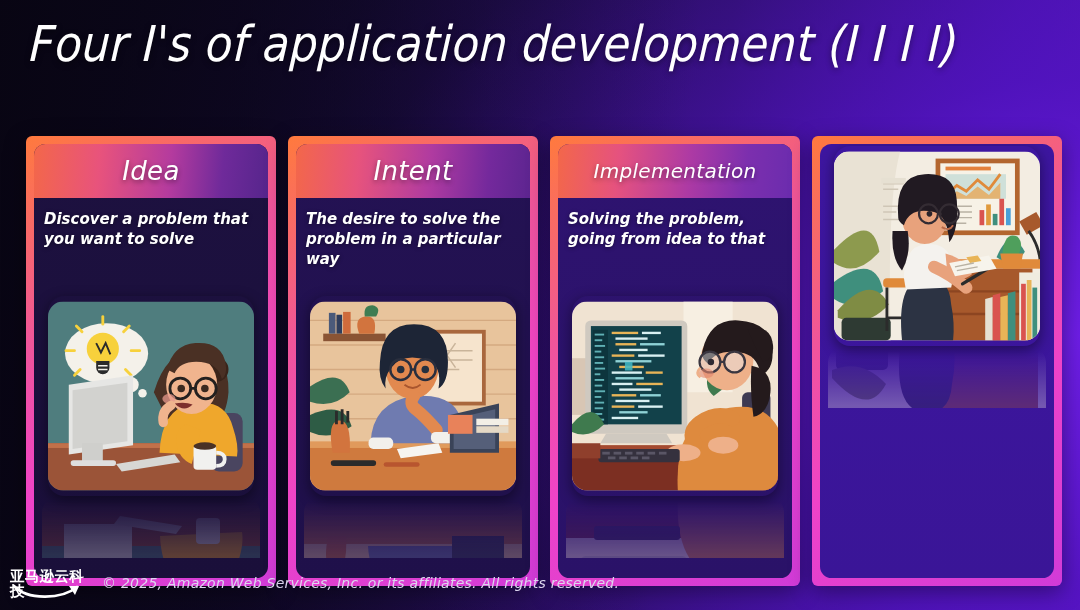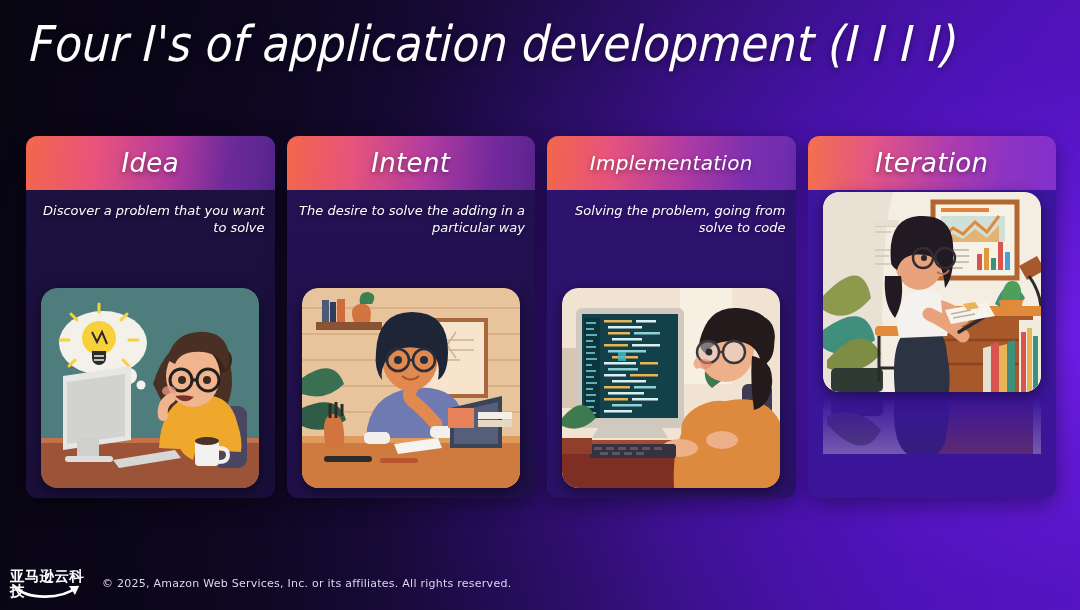--- a/index.html
+++ b/index.html
@@ -38,23 +38,23 @@
   }
 
   
   .cards {
     position:absolute; left:26px; top:136px; z-index:4;
     width:1030px; height:362px;
     display:flex; gap:12px;
   }
   .card {
     position:relative;
-    width:250px; height:362px;
-    border-radius:18px;
-    padding:0;
+    width:250px; height:450px;
+    border-radius:6px;
+    padding:8px;
     background:linear-gradient(150deg, #ff7a3d 0%, #f0559a 35%, #ef43c8 62%, #d13bd8 100%);
     box-shadow:0 6px 22px rgba(0,0,0,0.40);
   }
   .card-inner {
     width:100%; height:100%;
     border-radius:11.5px;
     overflow:hidden;
     display:flex; flex-direction:column;
     background:linear-gradient(180deg, rgba(26,14,56,0.97) 0%, rgba(28,15,62,0.97) 100%);
   }
@@ -73,27 +73,28 @@
     text-shadow:0 2px 5px rgba(0,0,0,0.42);
     background:linear-gradient(95deg,#f3674a 0%,#e8537c 28%,#b43b9e 58%,#6f2a9a 80%,#56258c 100%);
   }
   .card-3 .card-head { font-size:20px; background:linear-gradient(95deg,#f3674a 0%,#e5527f 26%,#ad3aa4 56%,#7c2fae 80%,#6b2cae 100%); }
   .card-4 .card-head { background:linear-gradient(95deg,#f5704c 0%,#e35586 26%,#b03dad 55%,#8c33c2 80%,#8231cc 100%); }
   .card-2 .card-head { background:linear-gradient(95deg,#f3674a 0%,#e6537d 27%,#b03ba0 57%,#74299c 82%,#5d2590 100%); }
 
   .card-body {
     flex:none;
     padding:12px 10px 4px;
-    text-align:right;
+    text-align:left;
     color:#ffffff;
-    font-size:13px;
+    font-size:15px;
     line-height:1.32;
     font-style:italic;
     text-shadow:0 1px 4px rgba(0,0,0,0.45);
     min-height:96px;
+    font-weight:bold;
   }
 
   
   .thumb-wrap {
     flex:1;
     position:relative;
     display:flex; align-items:flex-start; justify-content:center;
     padding:2px 14px 0;
   }
   .thumb {
@@ -124,21 +125,21 @@
     display:flex; align-items:center; padding-left:10px; gap:12px;
   }
   .aws-logo { position:relative; width:80px; height:34px; flex:none; }
   .aws-logo .cn {
     color:#ffffff; font-size:14.5px; font-weight:700; letter-spacing:0.3px;
     font-family:"DejaVu Sans", sans-serif; line-height:1;
     position:absolute; top:3px; left:0;
   }
   .aws-logo svg { position:absolute; left:3px; top:18px; }
   .copyright {
-    color:#dcd6ee; font-size:11px; letter-spacing:0.25px;
+    color:#dcd6ee; font-size:14px; font-style:italic; letter-spacing:0.25px;
     white-space:nowrap;
   }
 </style>
 </head>
 <body>
 
 <div class="slide">
 
   <div class="title">Four I's of application development (I I I I)</div>
 
@@ -220,21 +221,21 @@
               <path d="M72 172 l62 -10 l6 8 l-62 10 z" fill="#d7d7d4"></path>
             </svg>
           </div>
         </div>
       </div>
     </div>
 
     <div class="card card-2">
       <div class="card-inner">
         <div class="card-head">Intent</div>
-        <div class="card-body">The desire to solve the adding in a particular way</div>
+        <div class="card-body">The desire to solve the problem in a particular way</div>
         <div class="thumb-wrap">
           <div class="thumb">
             <svg viewBox="0 0 218 200" xmlns="http://www.w3.org/2000/svg">
               <defs>
                   <clipPath id="c2">
                     <rect width="218" height="200" rx="16"></rect>
                   </clipPath>
                 </defs>
               <g clip-path="url(#c2)">
                 <rect width="218" height="200" fill="#e8c49c"></rect>
@@ -294,21 +295,21 @@
               <path d="M24 160 q-6 -32 6 -34 q14 -2 12 34 z" fill="#d2743e"></path>
             </svg>
           </div>
         </div>
       </div>
     </div>
 
     <div class="card card-3">
       <div class="card-inner">
         <div class="card-head">Implementation</div>
-        <div class="card-body">Solving the problem, going from solve to code</div>
+        <div class="card-body">Solving the problem, going from idea to that</div>
         <div class="thumb-wrap">
           <div class="thumb">
             <svg viewBox="0 0 218 200" xmlns="http://www.w3.org/2000/svg">
               <defs>
                   <clipPath id="c3">
                     <rect width="218" height="200" rx="16"></rect>
                   </clipPath>
                 </defs>
               <g clip-path="url(#c3)">
                 <rect width="218" height="200" fill="#f0e3d2"></rect>
@@ -409,21 +410,20 @@
               <path d="M112 200 q-4 -70 40 -84 q52 -16 68 22 q8 30 6 62 z" fill="#de8a3e"></path>
               <rect x="28" y="156" width="86" height="14" rx="3" fill="#35313e"></rect>
             </svg>
           </div>
         </div>
       </div>
     </div>
 
     <div class="card card-4">
       <div class="card-inner">
-        <div class="card-head">Iteration</div>
         <div class="thumb-wrap">
           <div class="thumb">
             <svg viewBox="0 0 218 200" xmlns="http://www.w3.org/2000/svg">
               <defs>
                   <clipPath id="c4">
                     <rect width="218" height="200" rx="16"></rect>
                   </clipPath>
                 </defs>
               <g clip-path="url(#c4)">
                 <rect width="218" height="200" fill="#f3ede2"></rect>

